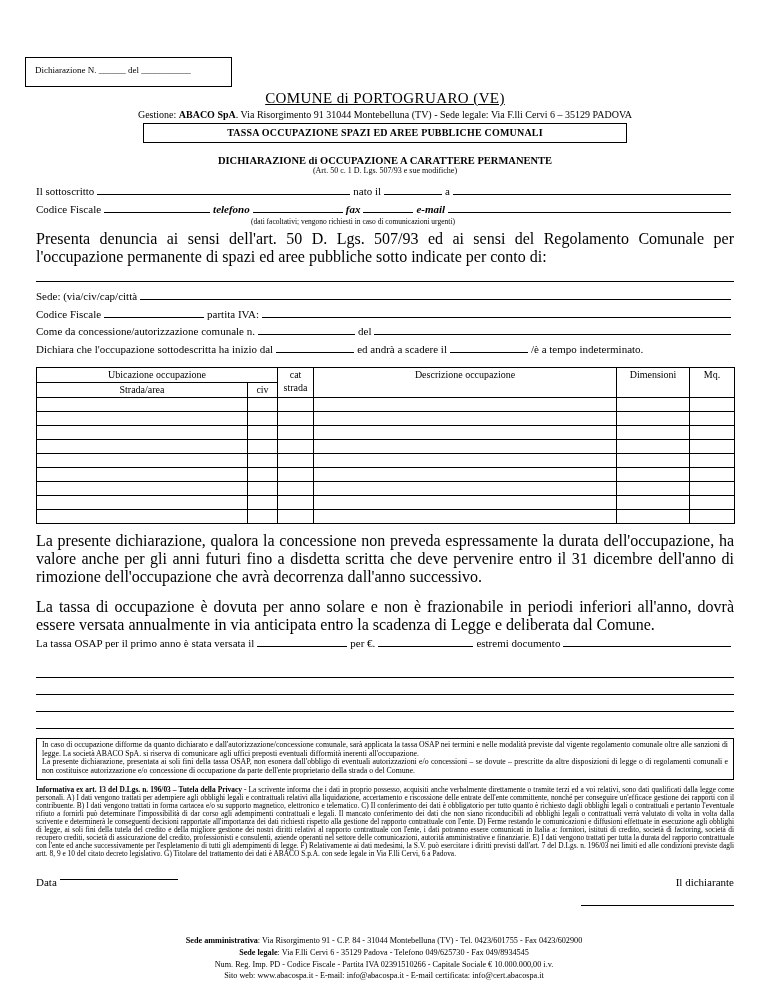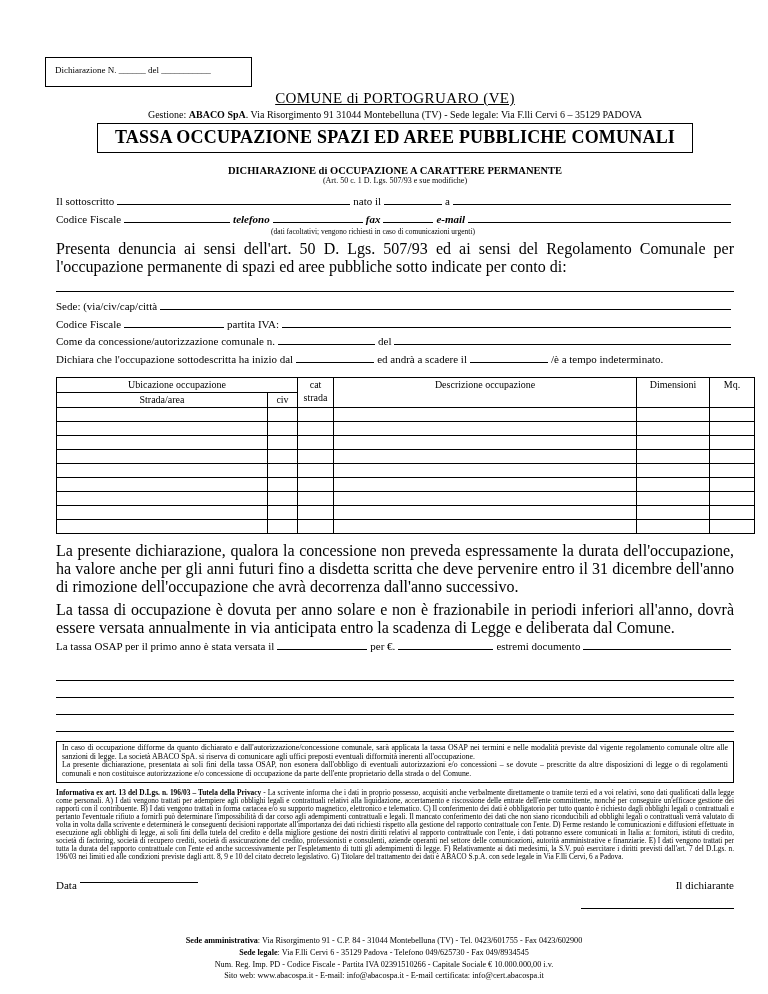--- a/index.html
+++ b/index.html
@@ -1,34 +1,34 @@
 <!DOCTYPE html>
 <html><head>
 <meta charset="utf-8">
 <style>
   * { margin:0; padding:0; box-sizing:border-box; }
   html,body { background:#ffffff; }
   .page {
     width:768px; height:994px; background:#fff; color:#000;
     font-family:"Liberation Serif", serif;
     position:relative; overflow:hidden;
-    padding:57px 34px 0 56px;
+    padding:57px 34px 0 36px;
   }
   .decl-box {
     width:207px; border:1px solid #000; font-size:9px;
     padding:7px 9px 11px; margin-left:-11px;
   }
   .commune {
     margin-top:3px; text-align:center; font-size:15px;
     text-decoration:underline; letter-spacing:0.4px;
   }
   .gestione { text-align:center; font-size:10px; margin-top:2px; }
   .tax-title {
-    width:596px; margin:3px auto 0; border:1px solid #000;
-    text-align:center; font-weight:bold; font-size:18px;
+    width:484px; margin:3px auto 0; border:1px solid #000;
+    text-align:center; font-weight:bold; font-size:10px;
     padding:3px 0 4px; letter-spacing:0.2px;
   }
   .decl-title { text-align:center; font-weight:bold; font-size:10.5px; margin-top:12px; }
   .decl-sub { text-align:center; font-size:8px; margin-top:0; }
 
   .form-line {
     display:flex; align-items:baseline; font-size:11px;
     margin-top:4px; line-height:1.25; white-space:nowrap;
   }
   .lbl { flex:none; }
@@ -234,21 +234,21 @@
           <td></td>
           <td></td>
           <td></td>
           <td></td>
           <td></td>
         </tr>
       </tbody>
   </table>
 
   <div class="para mt8">La presente dichiarazione, qualora la concessione non preveda espressamente la durata dell'occupazione, ha valore anche per gli anni futuri fino a disdetta scritta che deve pervenire entro il 31 dicembre dell'anno di rimozione dell'occupazione che avrà decorrenza dall'anno successivo.</div>
-  <div class="para" style="margin-top:4px;">La tassa di occupazione è dovuta per anno solare e non è frazionabile in periodi inferiori all'anno, dovrà essere versata annualmente in via anticipata entro la scadenza di Legge e deliberata dal Comune.</div>
+  <div class="para" style="margin-top:11px;">La tassa di occupazione è dovuta per anno solare e non è frazionabile in periodi inferiori all'anno, dovrà essere versata annualmente in via anticipata entro la scadenza di Legge e deliberata dal Comune.</div>
 
   <div class="form-line" style="margin-top:3px;">
     <span class="lbl">La tassa OSAP per il primo anno è stata versata il</span>
     <span class="fill" style="width:90px;"></span>
     <span class="lbl">per €.</span>
     <span class="fill" style="width:95px;"></span>
     <span class="lbl">estremi documento</span>
     <span class="fill grow"></span>
   </div>
 

